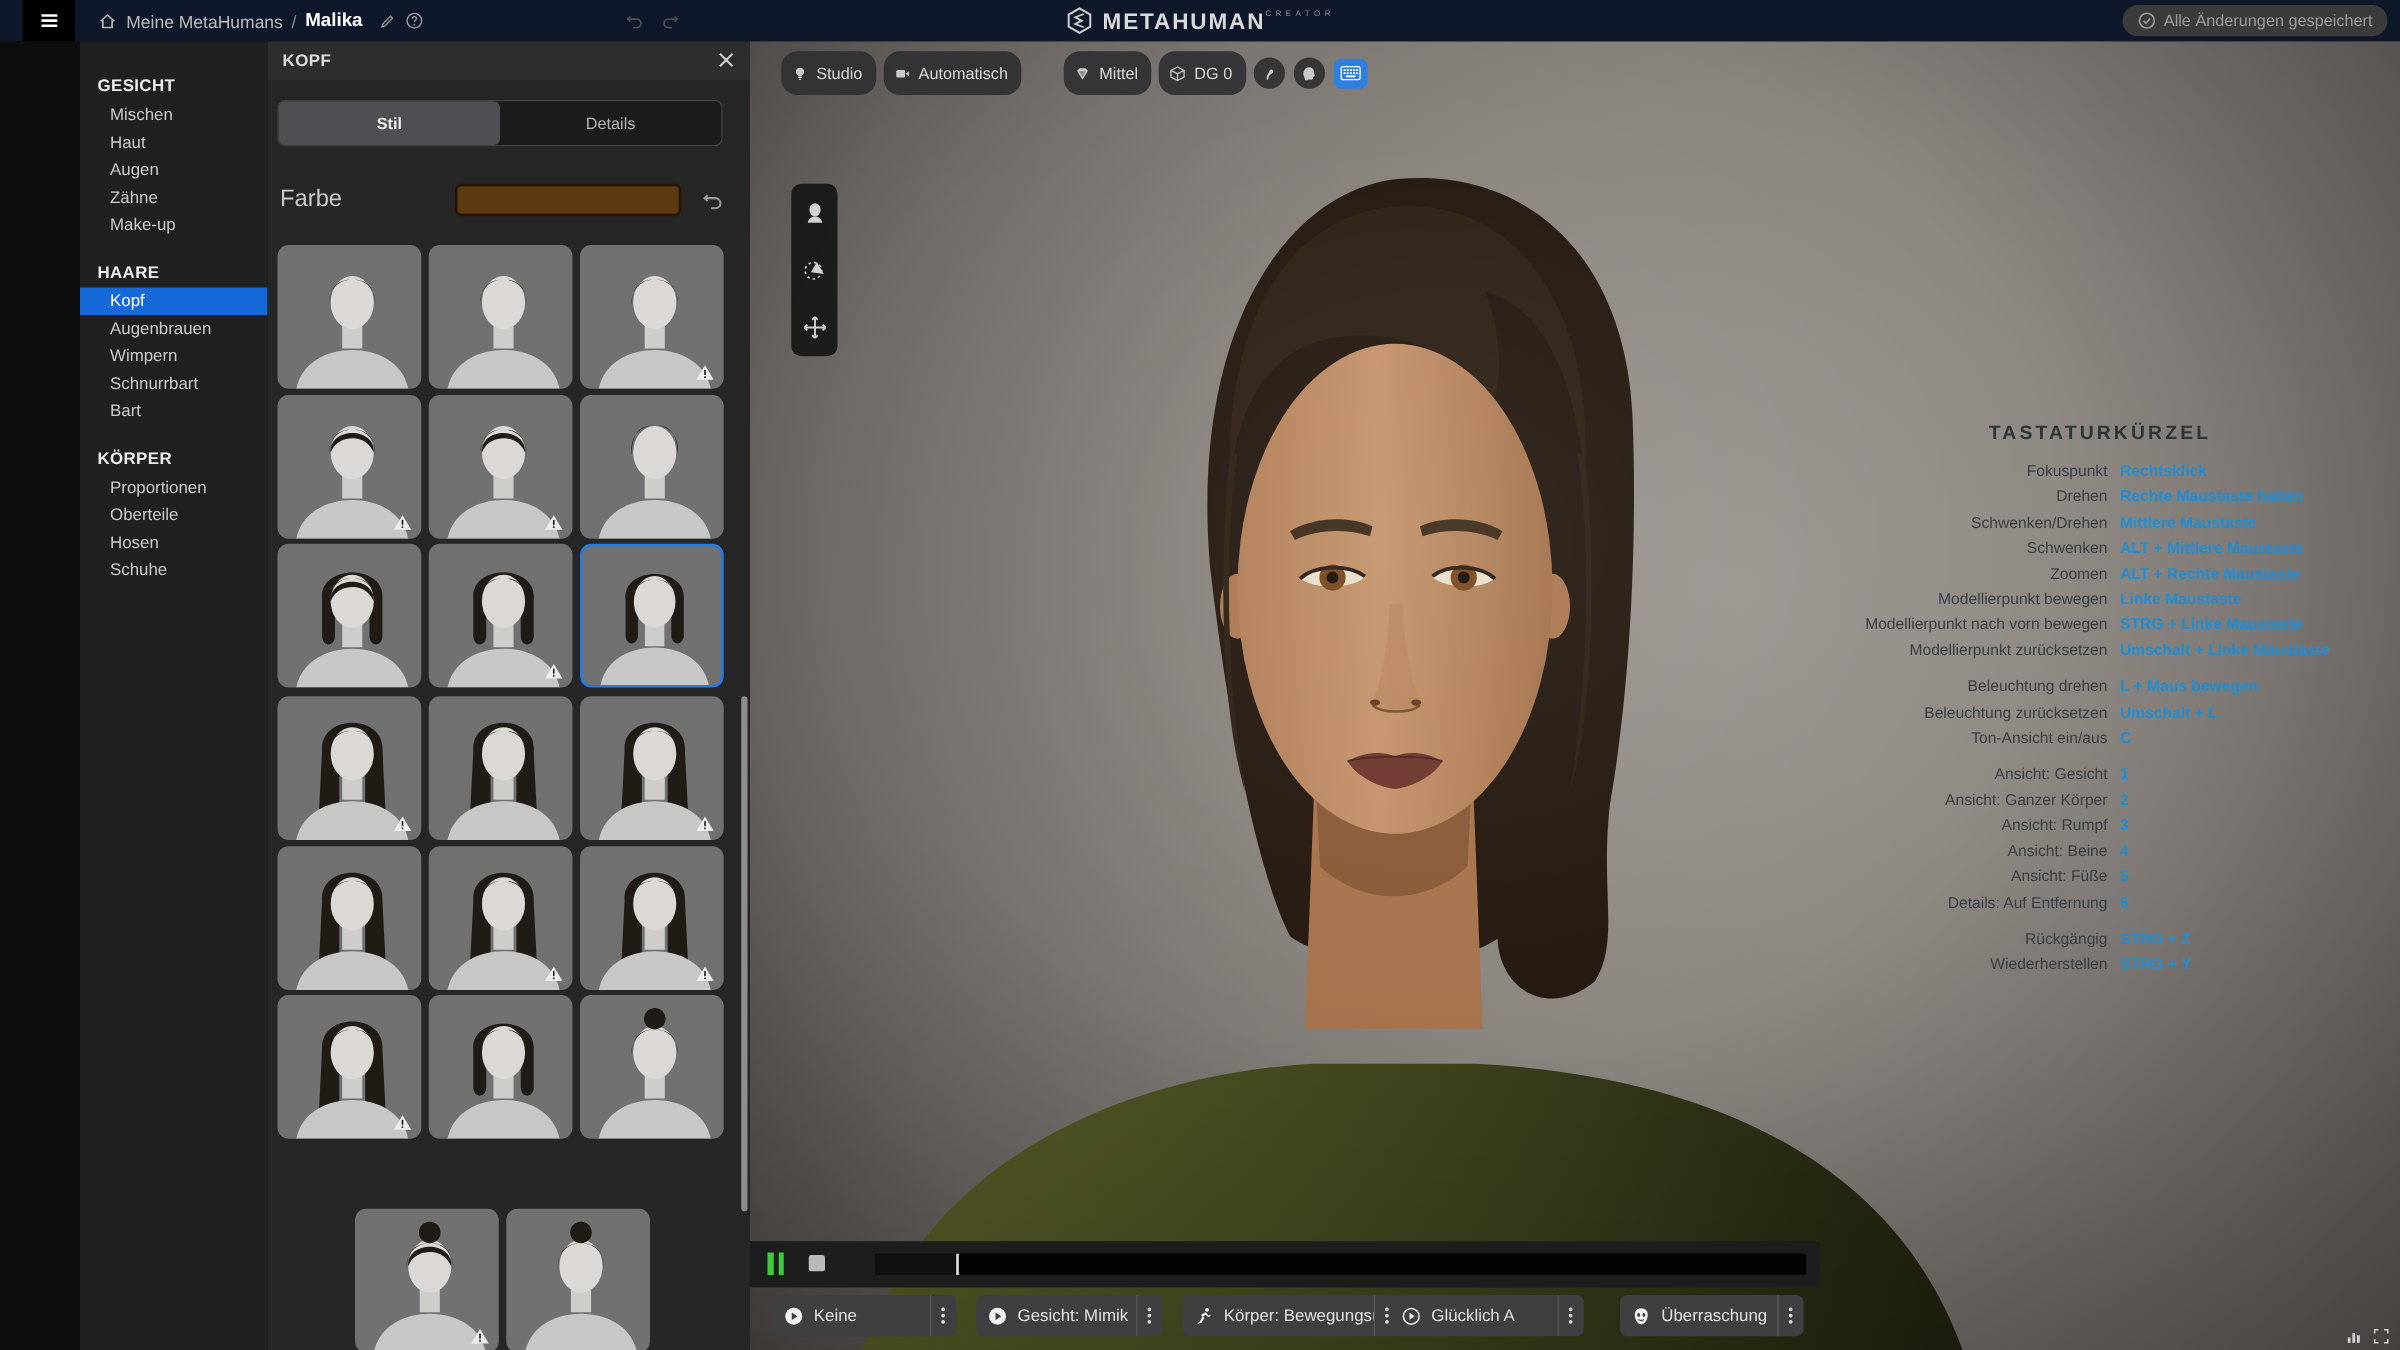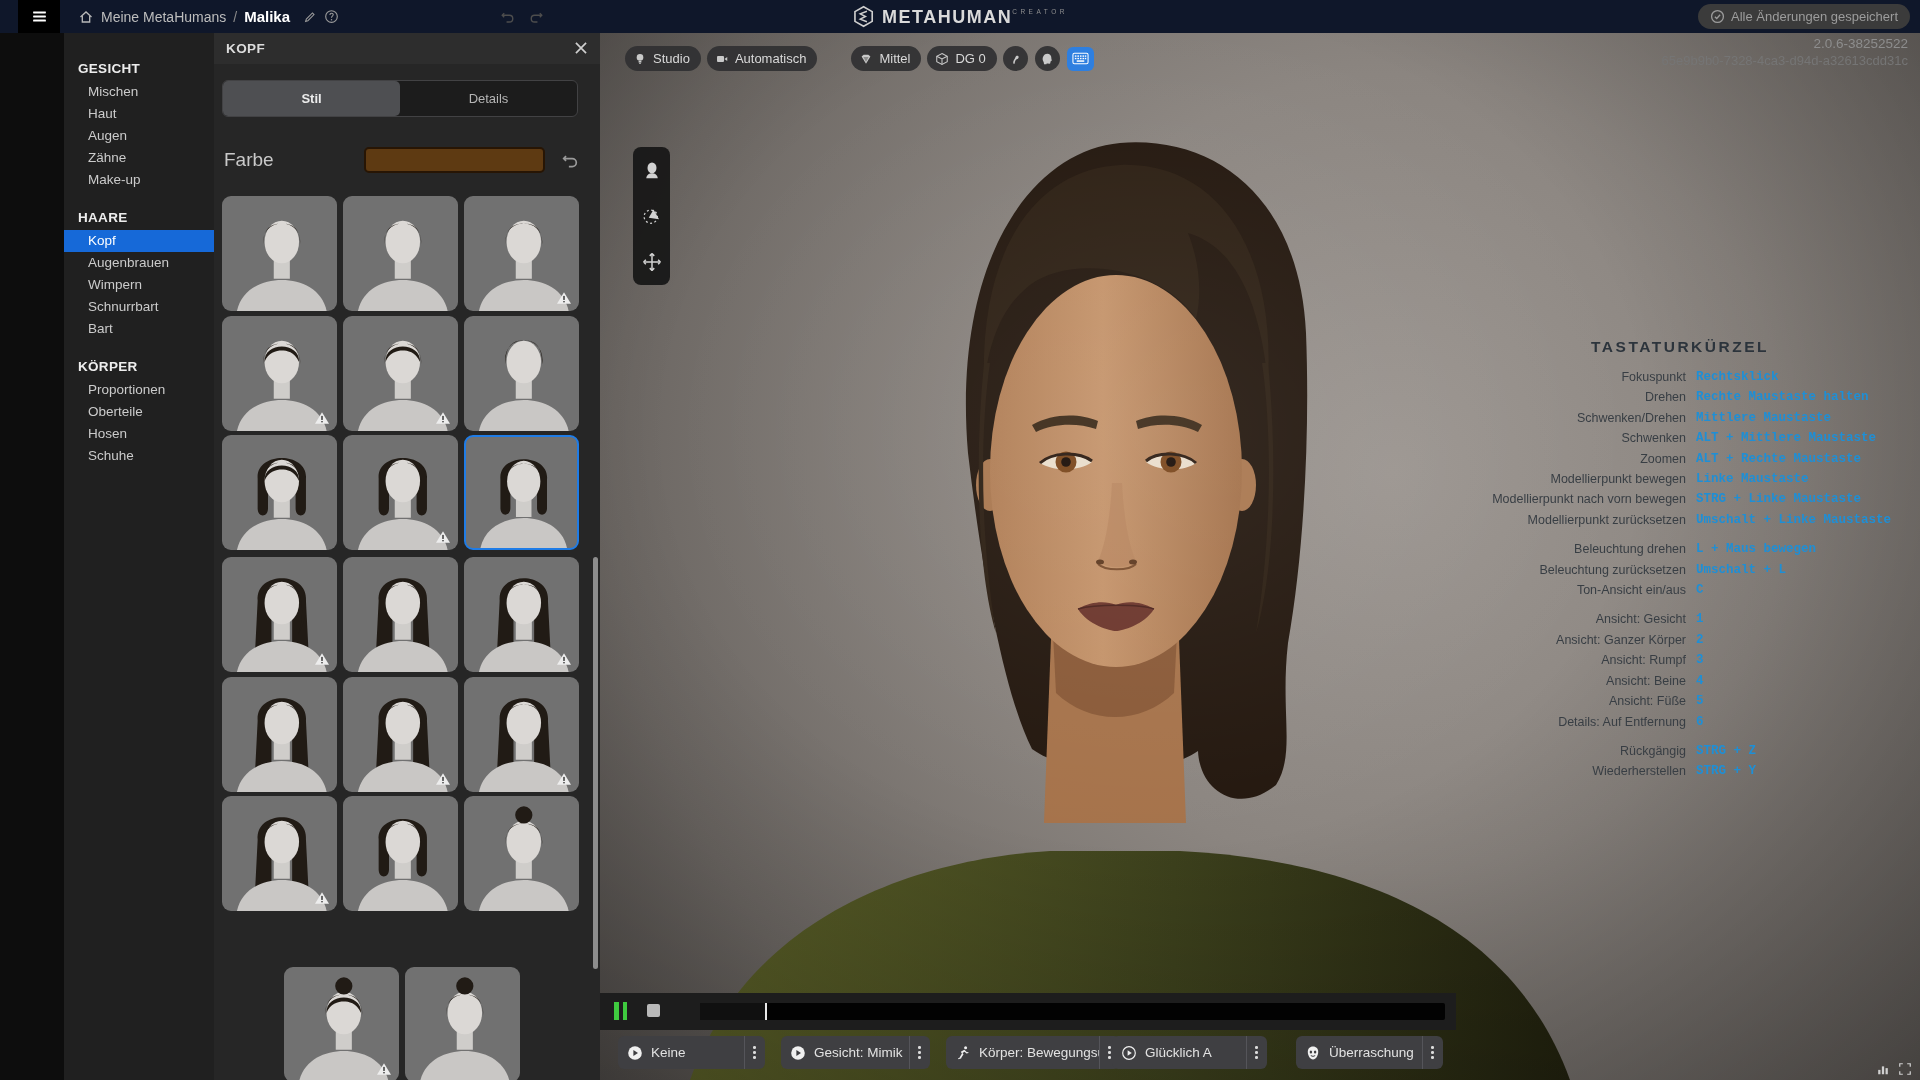--- a/index.html
+++ b/index.html
@@ -58,21 +58,21 @@
   .scrollthumb{position:absolute;right:2px;top:524px;width:5px;height:412px;background:#8d8d8d;border-radius:3px;cursor:grab;}
 
   
   .viewport{position:absolute;left:600px;top:33px;right:0;bottom:0;overflow:hidden;
     background:radial-gradient(circle at 60% 42%, #9b9590 0%, #8b8580 40%, #6c6763 78%, #524e4b 100%);}
   .portrait{position:absolute;inset:0;z-index:0;}
   .vignette{position:absolute;inset:0;z-index:1;pointer-events:none;
     background:radial-gradient(ellipse at 42% 38%, rgba(255,255,255,.08) 0%, rgba(0,0,0,0) 45%, rgba(0,0,0,.35) 100%);}
 
   .vp-toolbar{position:absolute;left:25px;top:13px;height:25px;display:flex;align-items:center;z-index:10;}
-  .chip-tb{height:25px;border-radius:13px;background:rgba(48,48,50,.92);display:flex;align-items:center;gap:6px;padding:0 11px 0 8px;margin-right:6px;cursor:pointer;}
+  .chip-tb{height:35px;border-radius:13px;background:rgba(48,48,50,.92);display:flex;align-items:center;gap:6px;padding:0 11px 0 8px;margin-right:6px;cursor:pointer;}
   .chip-tb .ic{width:14px;height:14px;color:#c9c9c9;}
   .chip-tb span.lb{font-size:13px;color:#d9d9d9;}
   .gap-lg{margin-right:34px !important;}
   .rbtn{width:25px;height:25px;border-radius:50%;background:rgba(48,48,50,.92);display:flex;align-items:center;justify-content:center;margin-right:7px;cursor:pointer;}
   .rbtn .ic{width:14px;height:14px;color:#c9c9c9;}
   .rbtn.kb{width:27px;height:24px;border-radius:6px;background:#2e7fe0;}
   .rbtn.kb .ic{width:17px;height:13px;color:#fff;}
 
   .vp-meta{position:absolute;right:12px;top:2px;text-align:right;z-index:10;line-height:17px;}
   .ver{font-size:13.5px;color:#8d8d8d;}
@@ -80,21 +80,21 @@
 
   .tools{position:absolute;left:33px;top:114px;width:37px;background:rgba(22,22,22,.92);border-radius:8px;padding:13px 0;display:flex;flex-direction:column;align-items:center;gap:26px;z-index:10;}
   .tools .ic{width:20px;height:20px;color:#d2d2d2;cursor:pointer;}
 
   .shortcuts{position:absolute;right:28px;top:305px;width:424px;z-index:10;}
   .sc-title{font-size:15.5px;font-weight:bold;letter-spacing:2.5px;color:#2c343c;text-align:center;margin-bottom:11px;}
   .sc-group{margin-top:9px;}
   .sc-group:first-of-type{margin-top:0;}
   .sc-row{display:flex;gap:10px;font-size:12.5px;line-height:20.4px;}
   .sc-label{flex:1;text-align:right;color:#383e44;}
-  .sc-key{width:196px;text-align:left;color:#1e8fd6;font-weight:bold;font-family:Liberation Mono, monospace;}
+  .sc-key{width:196px;text-align:left;color:#1e8fd6;font-weight:bold;}
 
   .playbar{position:absolute;left:0;top:960px;width:856px;height:37px;background:#1d1d1d;z-index:12;}
   .pause{position:absolute;left:14px;top:9px;width:14px;height:18px;display:flex;gap:4px;cursor:pointer;}
   .pause i{width:4.5px;height:18px;background:#3fca3f;}
   .stop{position:absolute;left:47px;top:11px;width:13px;height:13px;background:#b9b9b9;border-radius:2px;cursor:pointer;}
   .timeline{position:absolute;left:100px;top:10px;width:745px;height:17px;background:#020202;border-radius:2px;cursor:pointer;}
   .playhead{position:absolute;top:0;bottom:0;width:2px;background:#e8e8e8;}
   .tl-seg{position:absolute;left:0;top:0;bottom:0;background:#101010;}
 
   .chips{position:absolute;left:0;top:1003px;right:0;height:33px;z-index:13;}
@@ -574,24 +574,20 @@
                 <rect x="8.4" y="5.8" width="1.7" height="1.5"></rect>
                 <rect x="11.1" y="5.8" width="1.7" height="1.5"></rect>
                 <rect x="13.6" y="5.8" width="1.5" height="1.5"></rect>
                 <rect x="5" y="8.4" width="8" height="1.6"></rect>
               </g>
             </svg>
           </span>
         </div>
       </div>
 
-    <div class="vp-meta">
-      <div class="ver">2.0.6-38252522</div>
-      <div class="build">65e9b9b0-7328-4ca3-d94d-a32613cdd31c</div>
-    </div>
 
     <div class="tools" id="tools">
         <span class="ic">
           <svg viewBox="0 0 16 16" fill="currentColor">
             <ellipse cx="8" cy="6.3" rx="3.6" ry="4.3"></ellipse>
             <path d="M3.4 14.5 C3.9 11.6 6 10.6 8 10.6 C10 10.6 12.1 11.6 12.6 14.5 Z"></path>
           </svg>
         </span>
         <span class="ic">
           <svg viewBox="0 0 16 16">

